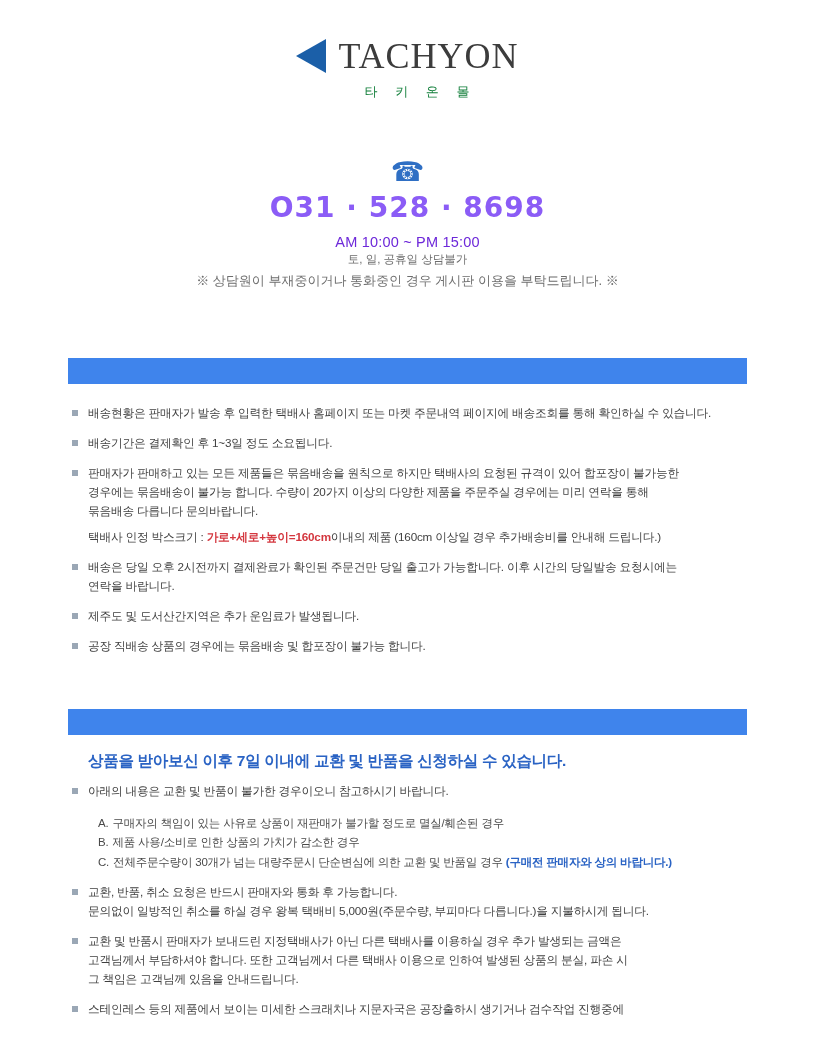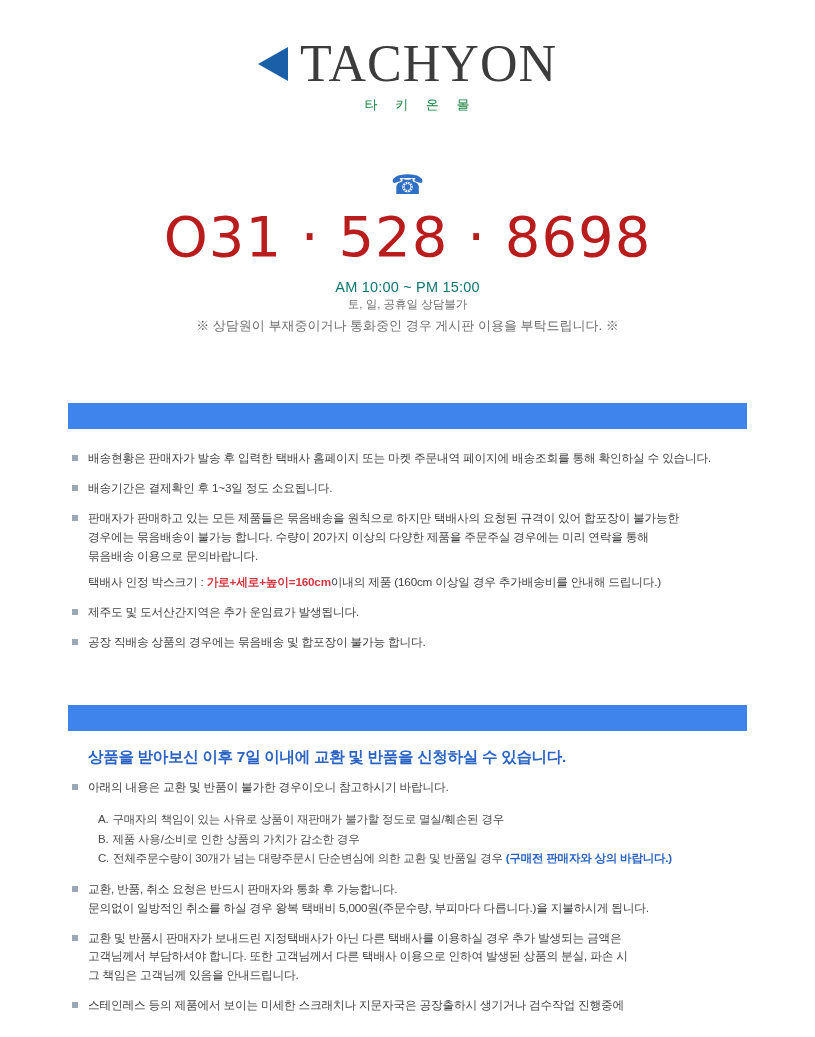--- a/index.html
+++ b/index.html
@@ -33,21 +33,21 @@
   }
   .logo-mark {
     width: 0; height: 0;
     border-top: 17px solid transparent;
     border-bottom: 17px solid transparent;
     border-right: 30px solid #1b5fa8;
     margin-right: 2px;
   }
   .logo-text {
     font-family: "Liberation Serif", serif;
-    font-size: 52px;
+    font-size: 36px;
     letter-spacing: 1px;
     color: #3c3c3c;
     line-height: 1;
     font-weight: 400;
   }
   .logo-sub {
     margin-top: 6px;
     font-size: 13px;
     letter-spacing: 7px;
     color: #15803d;
@@ -62,30 +62,30 @@
   }
   .phone-icon {
     font-size: 27px;
     color: #2f6fc4;
     line-height: 1;
     display: block;
     margin-bottom: 6px;
   }
   .phone-number {
     font-family: "DejaVu Sans", sans-serif;
-    font-size: 56px;
-    font-weight: normal;
-    color: #b91c1c;
+    font-size: 28px;
+    font-weight: bold;
+    color: #8b5cf6;
     letter-spacing: 1px;
     line-height: 1.15;
   }
   .phone-hours {
     margin-top: 10px;
     font-size: 14.5px;
-    color: #0f766e;
+    color: #6d28d9;
     letter-spacing: .2px;
   }
   .phone-note1 {
     margin-top: 2px;
     font-size: 11.5px;
     color: #6d6d6d;
   }
   .phone-note2 {
     margin-top: 5px;
     font-size: 13px;
@@ -182,22 +182,26 @@
     <ul class="bullets">
       <li>
         <span class="line">배송현황은 판매자가 발송 후 입력한 택배사 홈페이지 또는 마켓 주문내역 페이지에 배송조회를 통해 확인하실 수 있습니다.</span>
       </li>
       <li>
         <span class="line">배송기간은 결제확인 후 1~3일 정도 소요됩니다.</span>
       </li>
       <li>
         <span class="line">판매자가 판매하고 있는 모든 제품들은 묶음배송을 원칙으로 하지만 택배사의 요청된 규격이 있어 합포장이 불가능한</span>
         <span class="line">경우에는 묶음배송이 불가능 합니다. 수량이 20가지 이상의 다양한 제품을 주문주실 경우에는 미리 연락을 통해</span>
-        <span class="line">묶음배송 이용으로 문의바랍니다.</span>
+        <span class="line">묶음배송 다릅니다 문의바랍니다.</span>
         <span class="line" style="margin-top:7px;"><span>택배사 인정 박스크기 : </span><span class="red">가로+세로+높이=160cm</span><span>이내의 제품 (160cm 이상일 경우 추가배송비를 안내해 드립니다.)</span></span>
+      </li>
+      <li>
+        <span class="line">배송은 당일 오후 2시전까지 결제완료가 확인된 주문건만 당일 출고가 가능합니다. 이후 시간의 당일발송 요청시에는</span>
+        <span class="line">연락을 바랍니다.</span>
       </li>
       <li>
         <span class="line">제주도 및 도서산간지역은 추가 운임료가 발생됩니다.</span>
       </li>
       <li>
         <span class="line">공장 직배송 상품의 경우에는 묶음배송 및 합포장이 불가능 합니다.</span>
       </li>
     </ul>
   </div>
 

